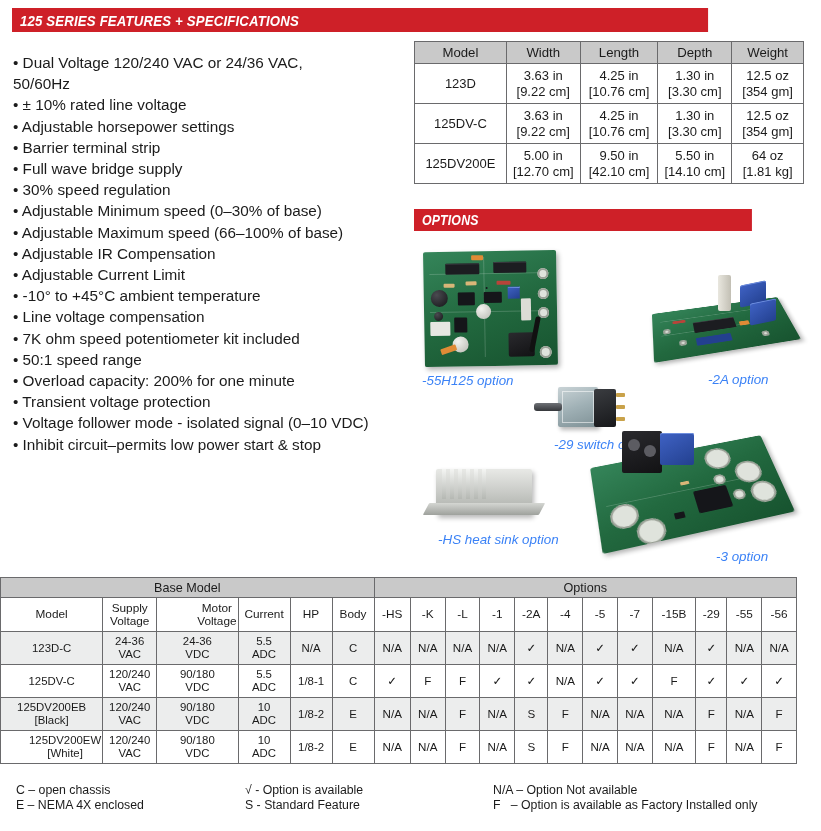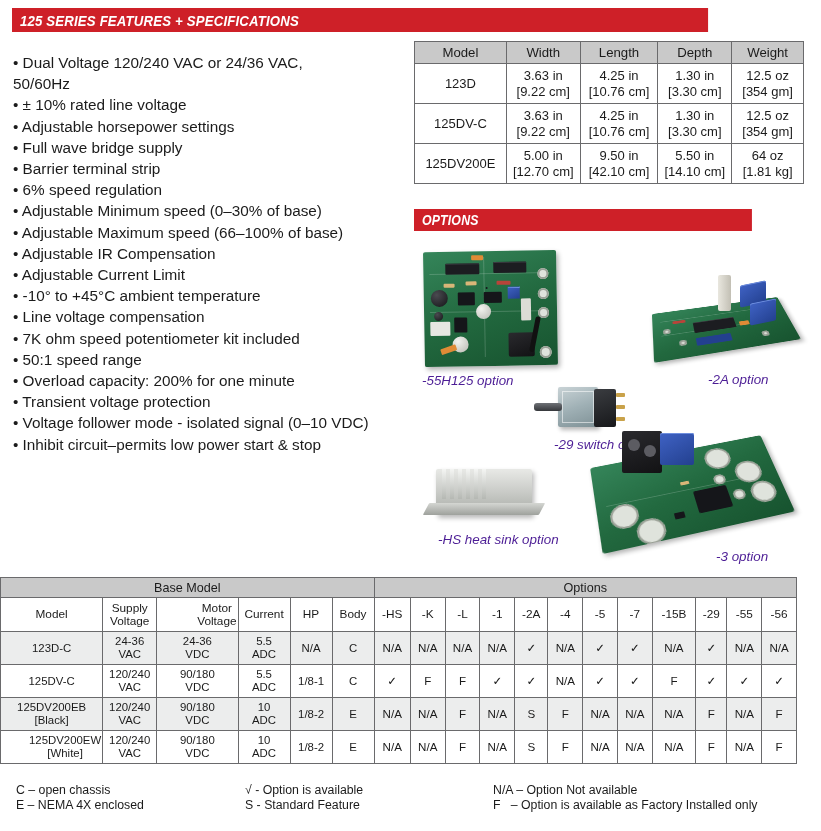--- a/index.html
+++ b/index.html
@@ -70,21 +70,21 @@
   .spec-table td { font-size: 13px; height: 40px; line-height: 15.5px; }
   .spec-model { font-size: 13px; }
   .spec-dual span { display: block; }
 
   
   #options-figures { position: absolute; left: 414px; top: 243px; width: 400px; height: 320px; }
   .fig { position: absolute; }
   .fig-caption {
     font-style: italic;
     font-size: 13.4px;
-    color: #4c1d95;
+    color: #3b82f6;
     white-space: nowrap;
   }
 
   
   .pcb {
     background: linear-gradient(160deg,#2f7d4f 0%, #1e6b3e 45%, #19稼 100%);
     background: linear-gradient(160deg,#35855a 0%, #22693f 50%, #17532f 100%);
     box-shadow: 2px 3px 5px rgba(0,0,0,0.30);
     position: relative;
     overflow: hidden;
@@ -151,23 +151,23 @@
 
 <div class="banner-wrap" style="left:12px; top:8px; width:791px; height:24px;">
   <div class="banner" style="width:100%; height:100%;">125 SERIES FEATURES + SPECIFICATIONS</div>
 </div>
 
 <div id="features-list">
     <div class="feature-item">• Dual Voltage 120/240 VAC or 24/36 VAC,
 50/60Hz</div>
     <div class="feature-item">• ± 10% rated line voltage</div>
     <div class="feature-item">• Adjustable horsepower settings</div>
+    <div class="feature-item">• Barrier terminal strip</div>
     <div class="feature-item">• Full wave bridge supply</div>
-    <div class="feature-item">• Barrier terminal strip</div>
-    <div class="feature-item">• 6% speed regulation</div>
+    <div class="feature-item">• 30% speed regulation</div>
     <div class="feature-item">• Adjustable Minimum speed (0–30% of base)</div>
     <div class="feature-item">• Adjustable Maximum speed (66–100% of base)</div>
     <div class="feature-item">• Adjustable IR Compensation</div>
     <div class="feature-item">• Adjustable Current Limit</div>
     <div class="feature-item">• -10° to +45°C ambient temperature</div>
     <div class="feature-item">• Line voltage compensation</div>
     <div class="feature-item">• 7K ohm speed potentiometer kit included</div>
     <div class="feature-item">• 50:1 speed range</div>
     <div class="feature-item">• Overload capacity: 200% for one minute</div>
     <div class="feature-item">• Transient voltage protection</div>

